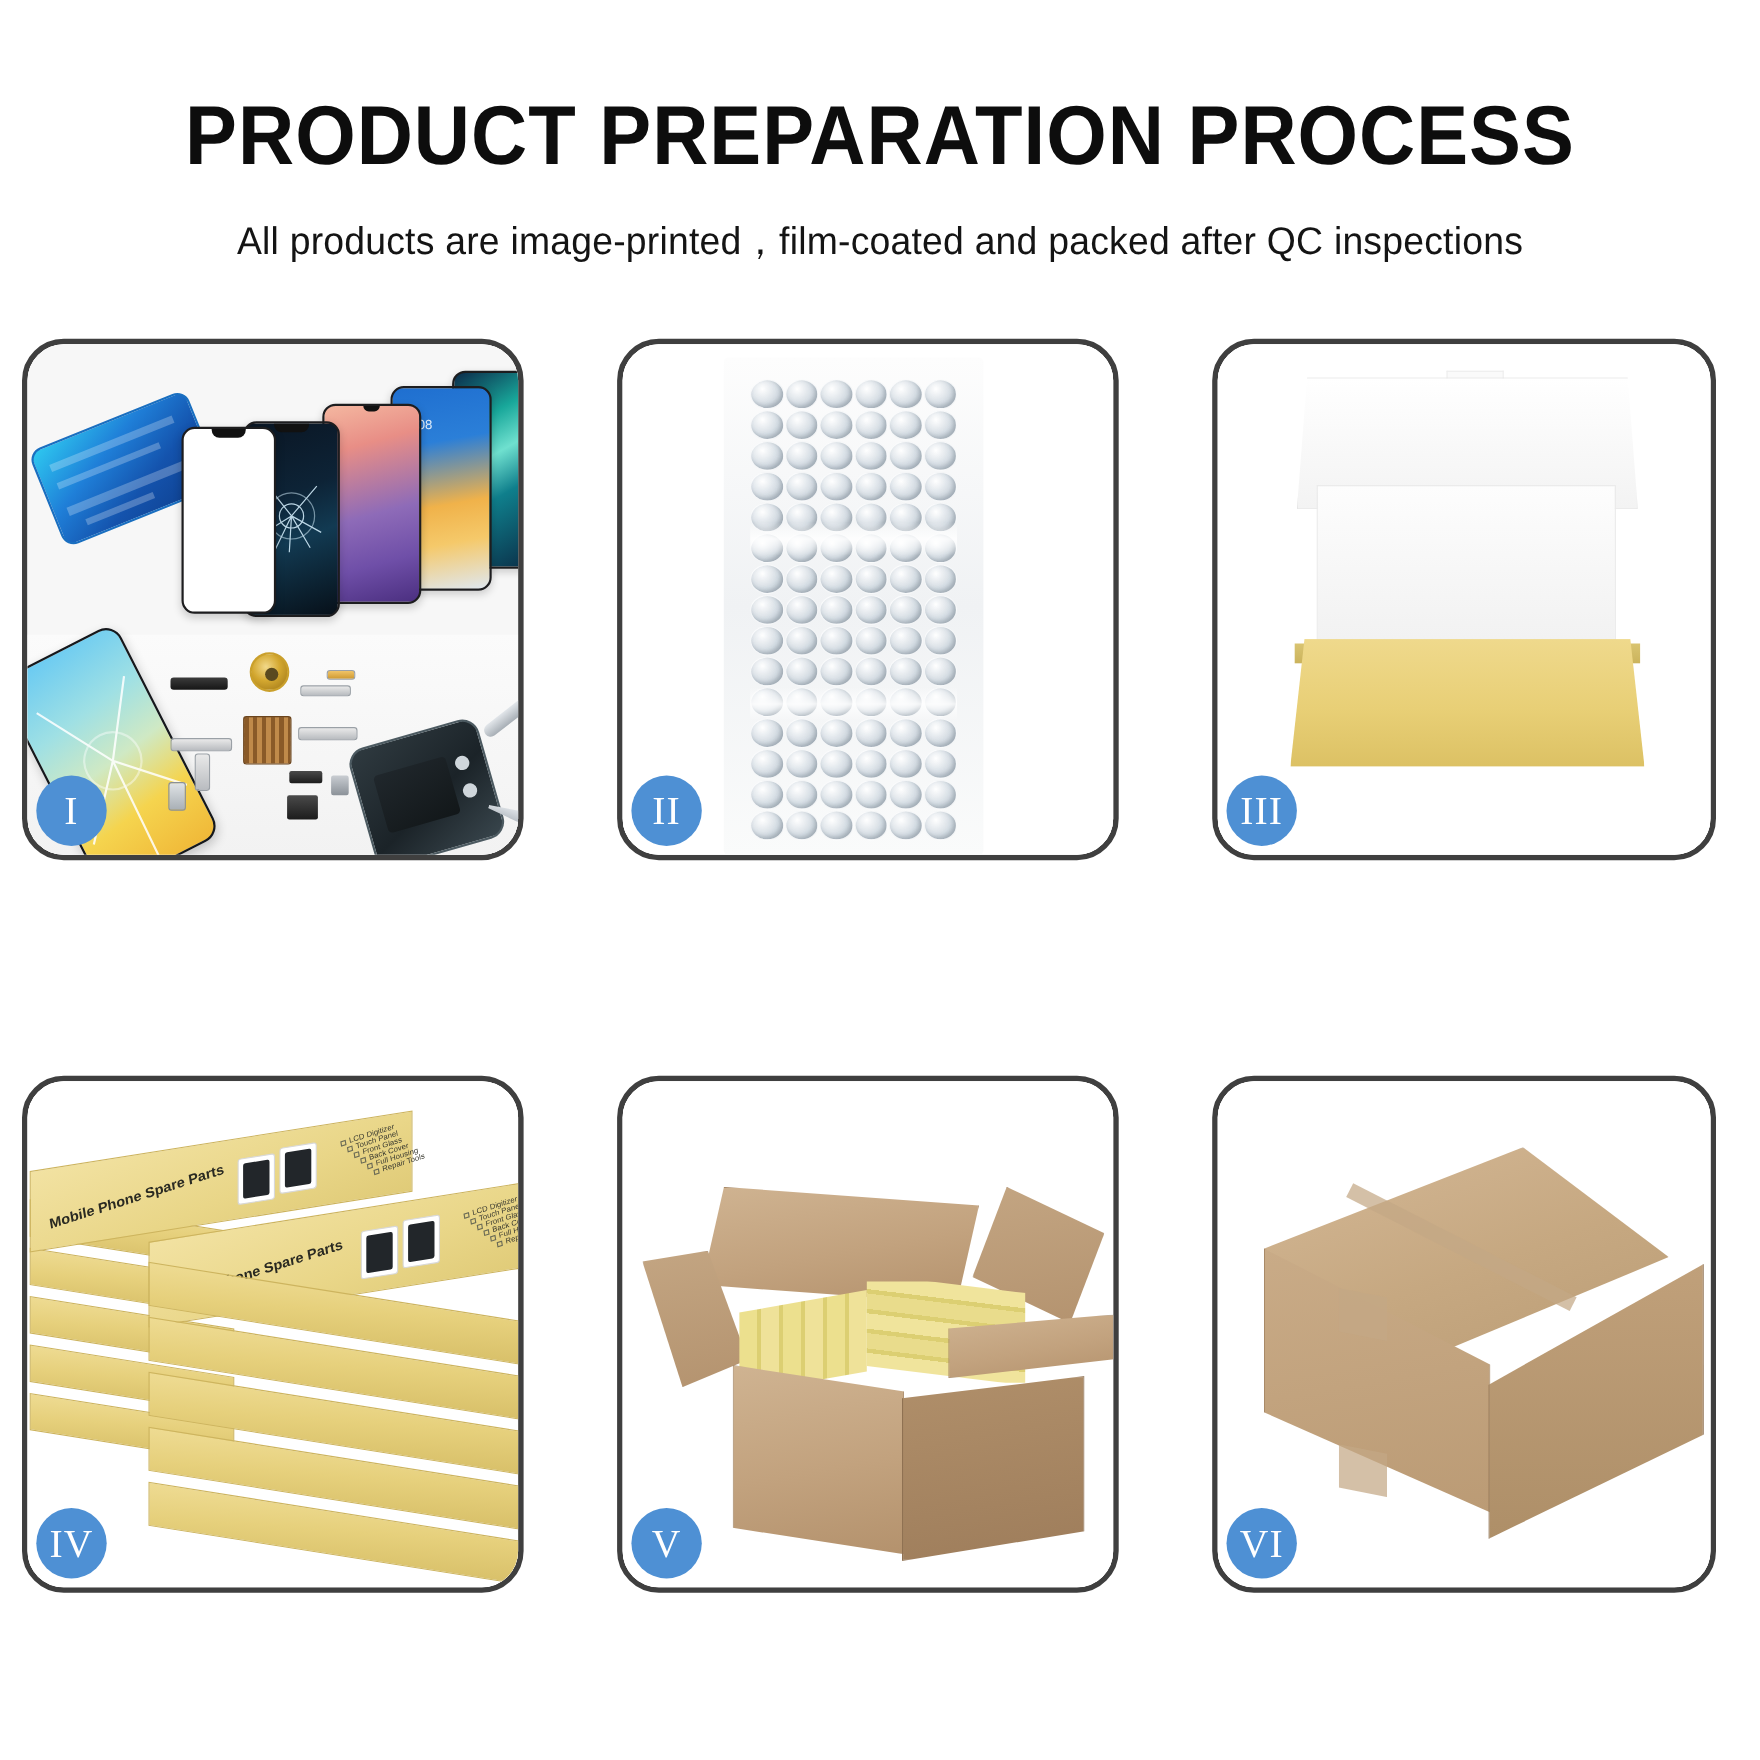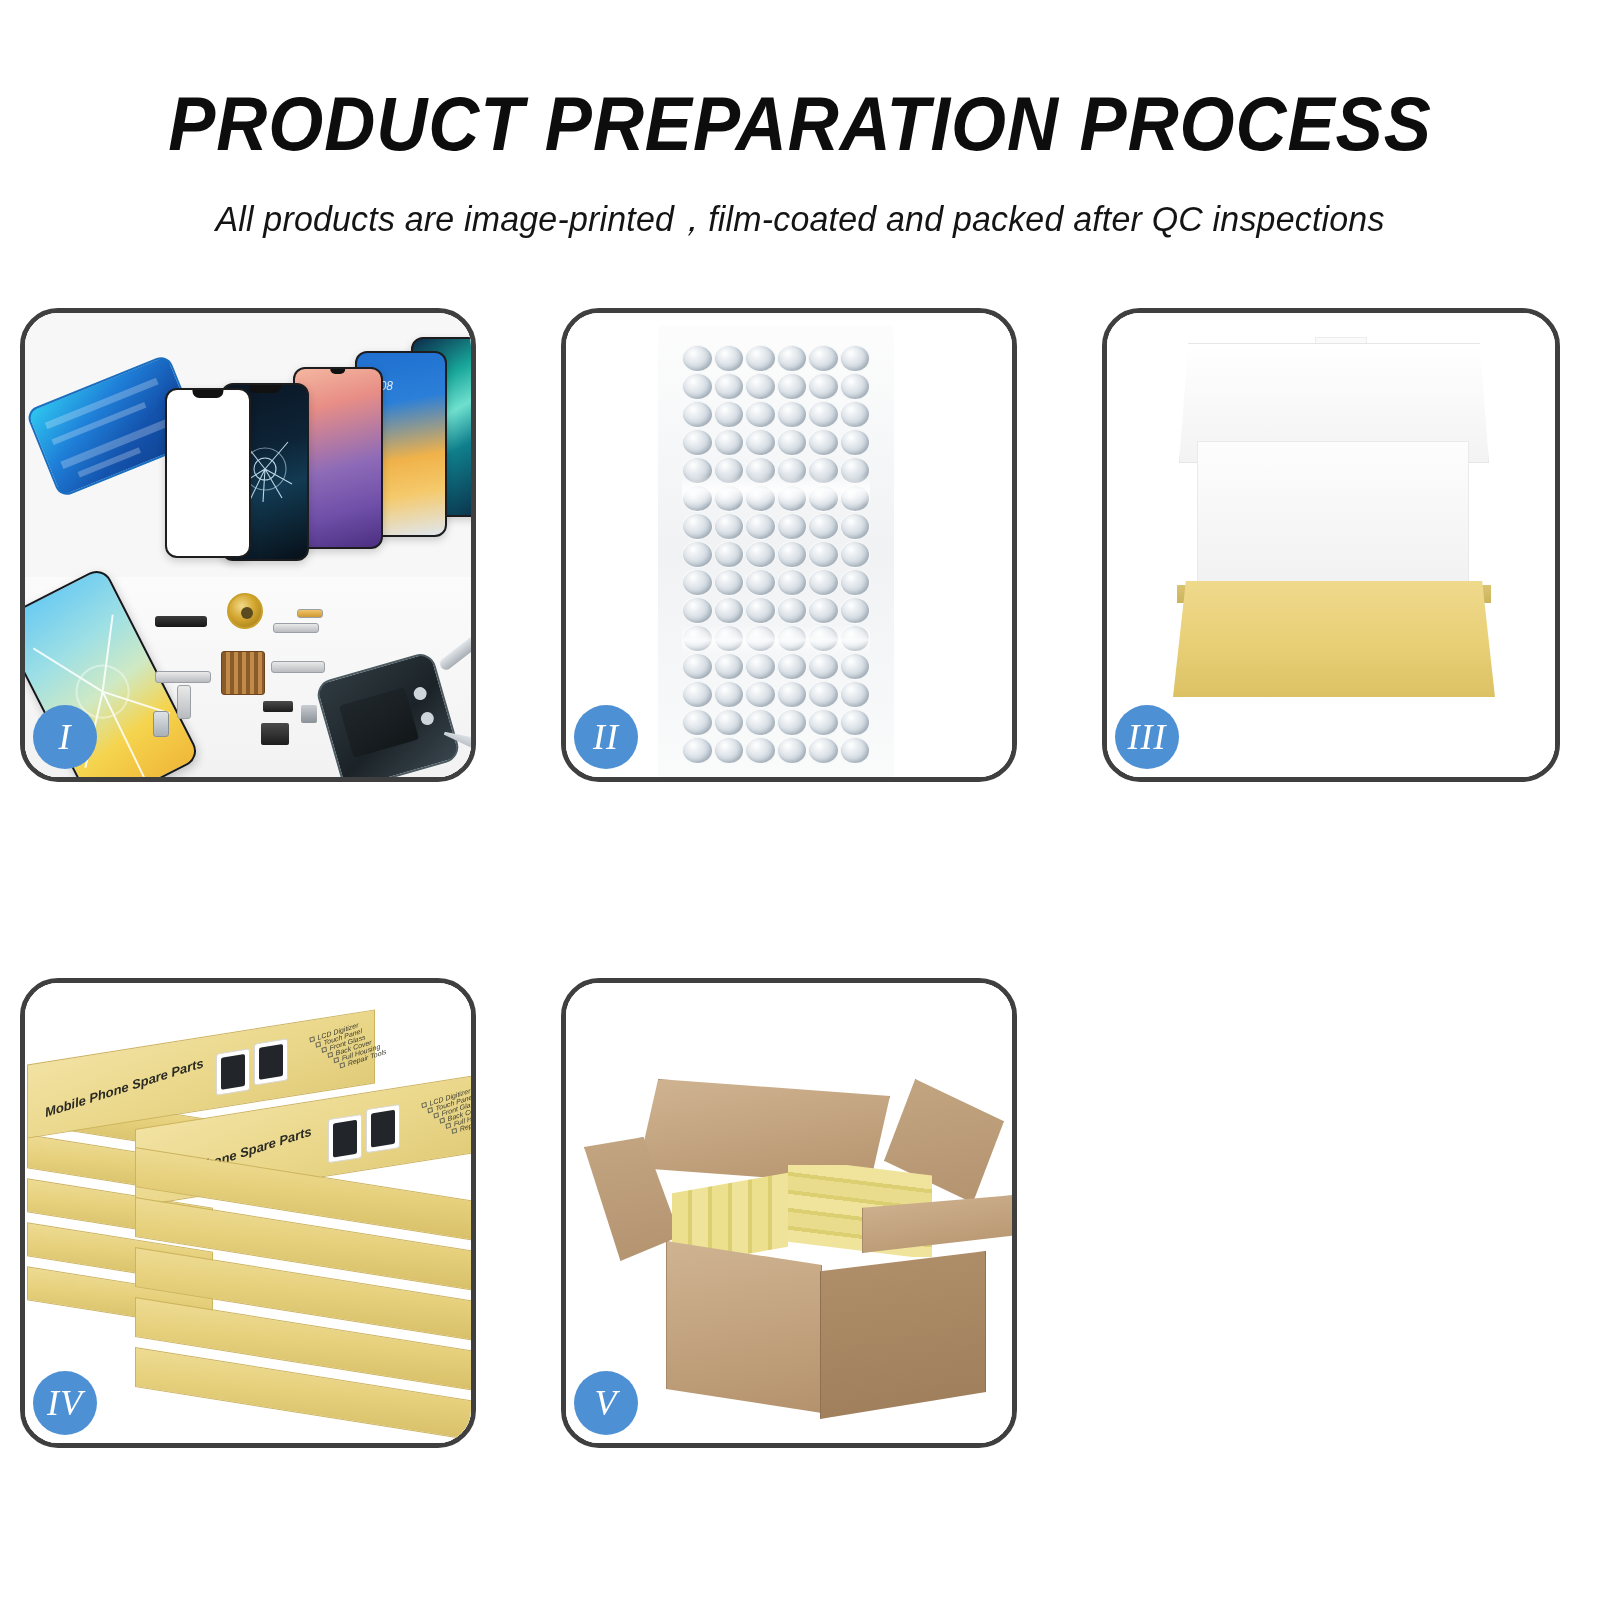--- a/index.html
+++ b/index.html
@@ -2,21 +2,21 @@
 <html><head>
 <meta charset="utf-8">
 <style>
   * { box-sizing: border-box; margin: 0; padding: 0; }
   html, body {
     width: 1600px; height: 1600px;
     background: #ffffff;
     font-family: "Liberation Sans", sans-serif;
     overflow: hidden;
   }
-  #page { position: relative; width: 1600px; height: 1600px; background: #fff; font-style: italic; }
+  #page { position: relative; width: 1600px; height: 1600px; background: #fff; }
 
   
   .header { position: absolute; left: 0; top: 0; width: 1600px; text-align: center; }
   .title {
     font-family: "Liberation Sans", sans-serif;
     font-size: 76px; font-weight: 700; letter-spacing: 1px;
     color: #0d0d0d; line-height: 1.0; margin-top: 86px;
     transform: scaleX(0.93); transform-origin: center;
   }
   .subtitle {
@@ -563,15 +563,47 @@
                clip-path: polygon(0 0, 100% 14%, 100% 100%, 0 86%);"></div>
           <div class="kraft-d" style="position:absolute;left:254px;top:268px;width:166px;height:168px;
                clip-path: polygon(0 12%, 100% 0, 100% 84%, 0 100%);"></div>
         </div>
       </div>
       <div class="badge">
         <span>V</span>
       </div>
     </div>
 
+    <div class="panel p6">
+      <div class="panel-clip">
+        <div class="scene6">
+
+          <div class="kraft" style="position:absolute;left:42px;top:60px;width:368px;height:192px;
+               clip-path: polygon(64% 0, 100% 52%, 40% 100%, 0 48%);
+               background:linear-gradient(160deg,#d4b896 0%,#c6a881 55%,#bb9d76 100%);"></div>
+
+          <div class="tape" style="left:120px;top:92px;width:228px;height:14px;
+               transform: rotate(27deg); transform-origin: left center;"></div>
+
+          <div class="kraft-l" style="position:absolute;left:42px;top:152px;width:206px;height:240px;
+               clip-path: polygon(0 0, 100% 44%, 100% 100%, 0 62%);
+               background:linear-gradient(170deg,#c9ab87 0%,#bb9b75 100%);"></div>
+
+          <div class="kraft-d" style="position:absolute;left:246px;top:166px;width:196px;height:250px;
+               clip-path: polygon(0 44%, 100% 0, 100% 62%, 0 100%);
+               background:linear-gradient(180deg,#c0a07a 0%,#ae8f68 100%);"></div>
+
+          <div class="tape" style="left:110px;top:188px;width:44px;height:48px;
+               clip-path: polygon(0 0,100% 18%,100% 100%,0 82%);"></div>
+          <div class="tape" style="left:110px;top:330px;width:44px;height:48px;
+               clip-path: polygon(0 0,100% 18%,100% 100%,0 82%);"></div>
+
+          <div style="position:absolute;left:248px;top:40px;width:196px;height:118px;
+               background:linear-gradient(180deg,#fcfcfc,#f2f2f2);border-radius:10px;z-index:-1;"></div>
+        </div>
+      </div>
+      <div class="badge">
+        <span>VI</span>
+      </div>
+    </div>
 
   </div>
 </div>
 
 </body></html>

